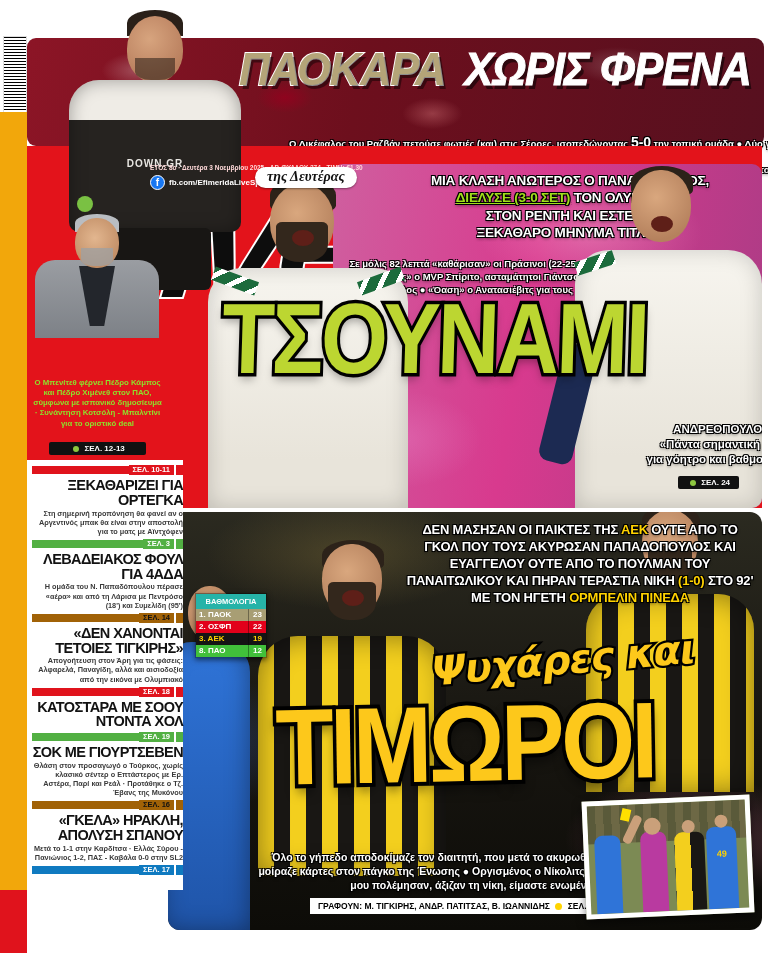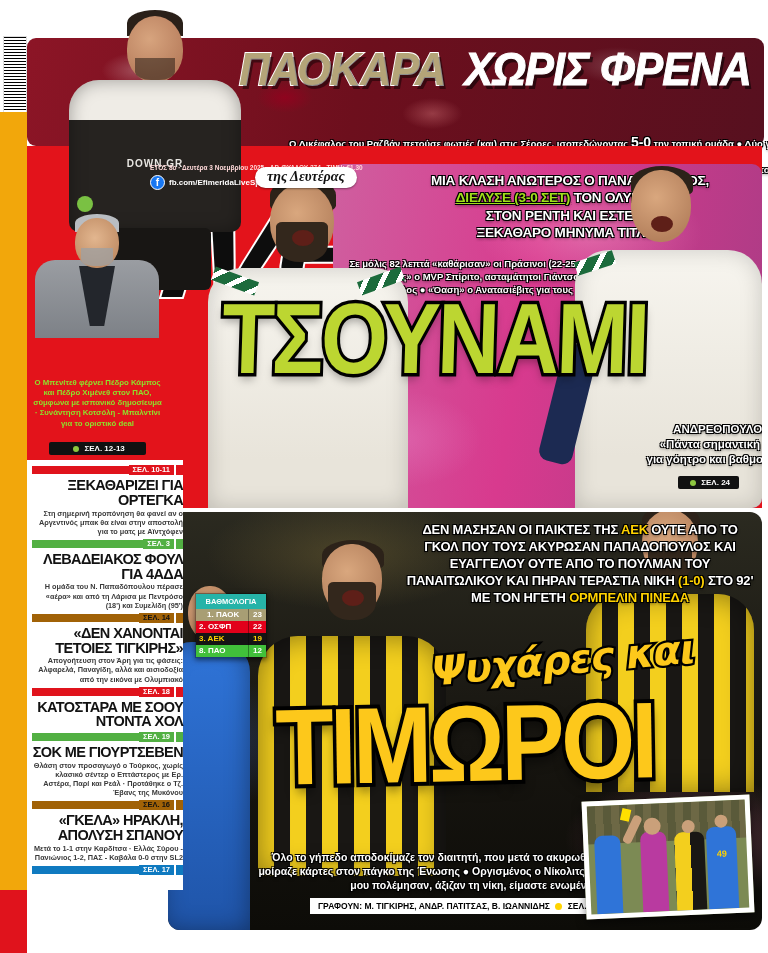--- a/index.html
+++ b/index.html
@@ -122,21 +122,21 @@
        linear-gradient(180deg,#2b2a20,#171510 55%,#0d0c08);}
   .aek-kick{position:absolute;right:6px;top:10px;width:352px;text-align:center;color:#fff;
      font-size:13px;font-weight:900;line-height:1.3;letter-spacing:-.2px;}
   .aek-kick .yel{color:#ffd200;}
   .standings{position:absolute;left:27px;top:68px;width:70px;border:1px solid rgba(0,0,0,.4);
      box-shadow:0 2px 5px rgba(0,0,0,.5);margin-top:13px;}
   .st-head{background:#26b3a8;color:#fff;font-size:7.5px;font-weight:900;text-align:center;padding:3px 0;}
   .st-row{display:flex;font-size:8px;font-weight:900;height:12px;line-height:12px;}
   .st-row .tm{flex:1;padding-left:3px;border-right:1px solid rgba(0,0,0,.35);}
   .st-row .pt{width:17px;text-align:center;}
-  .st-0{background:#a89e74;color:#fff;padding-left:8px;}
+  .st-0{background:#a89e74;color:#fff;}
   .st-1{background:#e2001a;color:#fff;}
   .st-2{background:#141414;color:#ffd200;}
   .st-3{background:#41c03a;color:#fff;}
   .aek-script{position:absolute;left:205px;top:128px;width:380px;text-align:center;
      font:italic 900 40px/1 "DejaVu Sans",sans-serif;color:#fdc81b;letter-spacing:-1px;
      -webkit-text-stroke:4.5px #000;paint-order:stroke fill;transform:rotate(-5deg);}
   .aek-main{position:absolute;left:4px;top:178px;width:586px;text-align:center;
      font:900 108px/1 "Liberation Sans",sans-serif;color:#fdc81b;letter-spacing:-4px;
      -webkit-text-stroke:8px #000;paint-order:stroke fill;transform:scaleX(.88) rotate(-1deg);transform-origin:center;
      text-shadow:0 8px 12px rgba(0,0,0,.5);}

